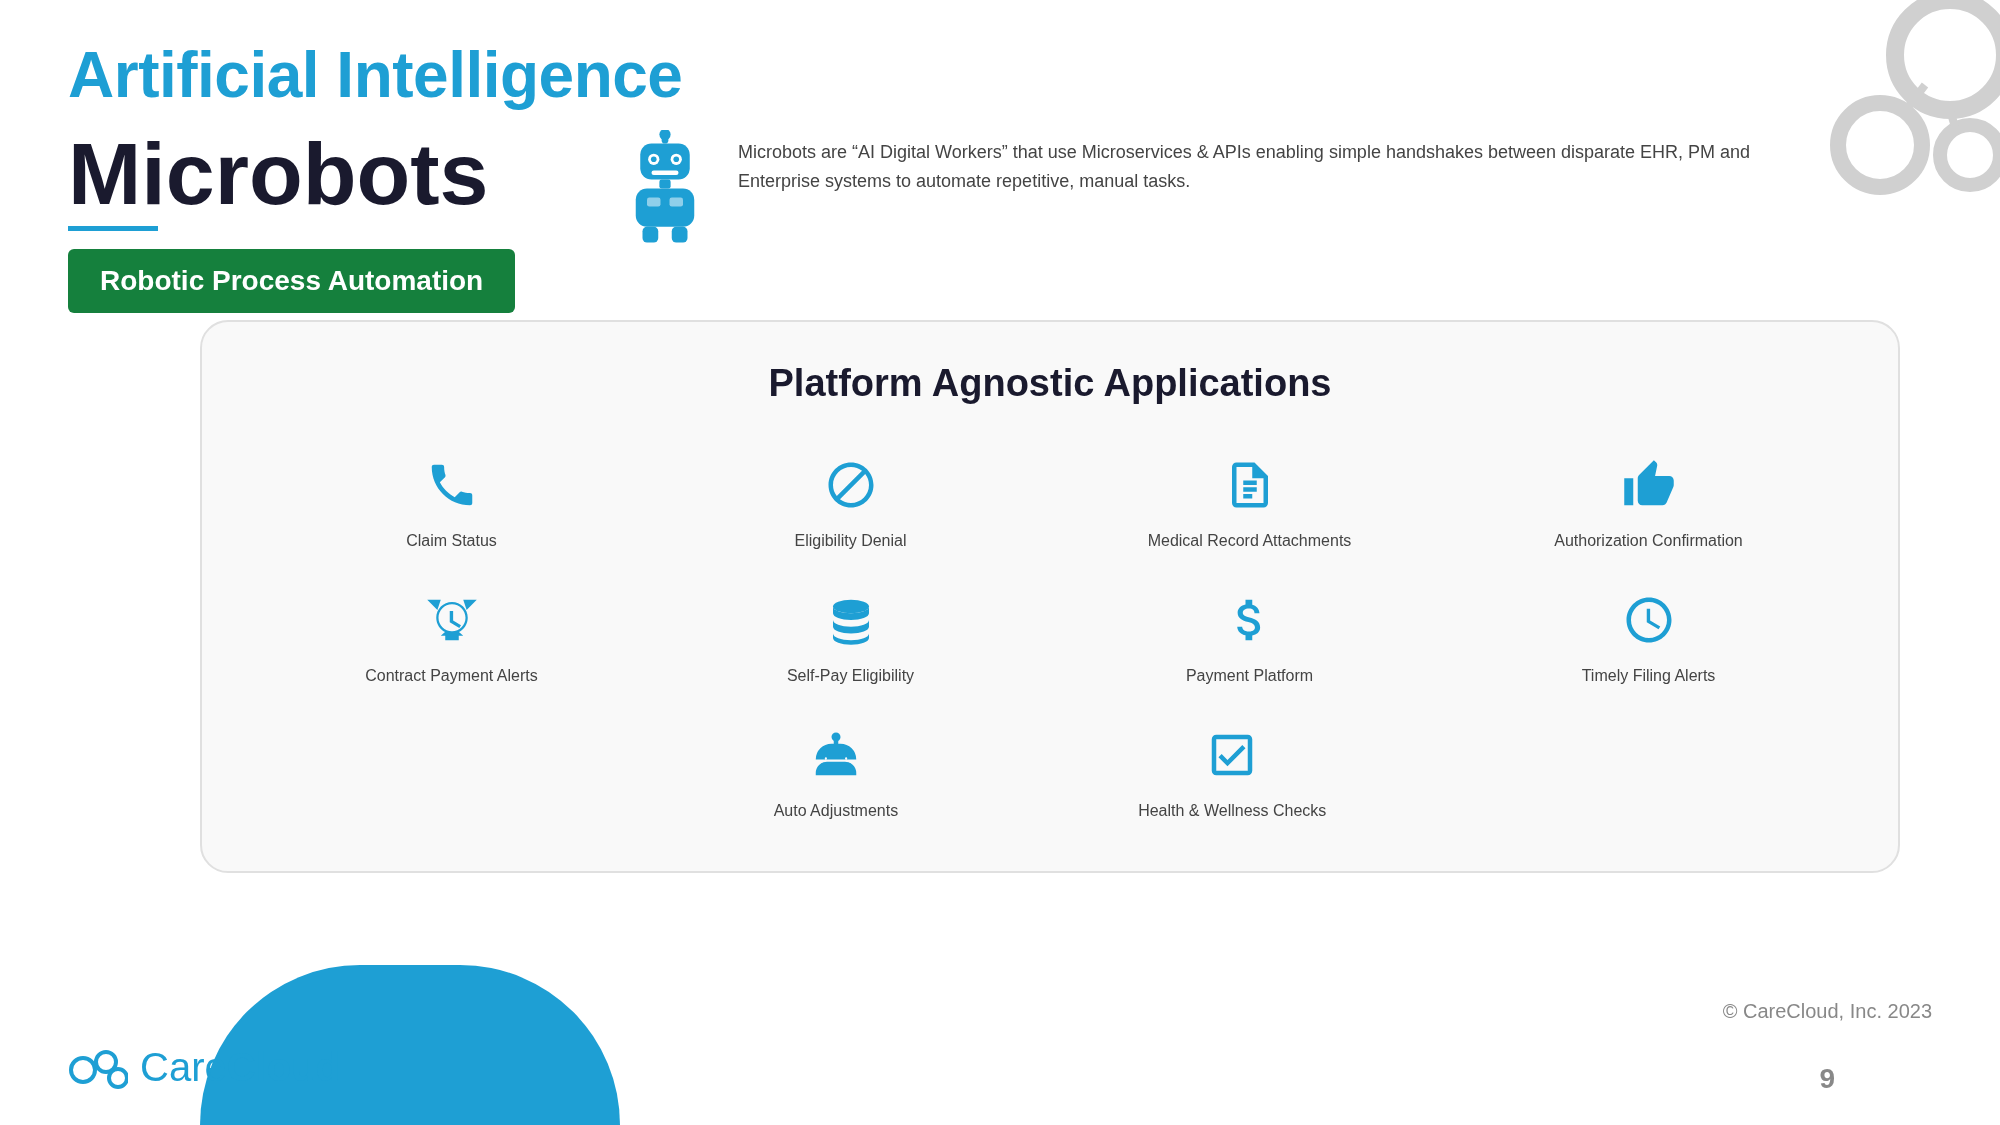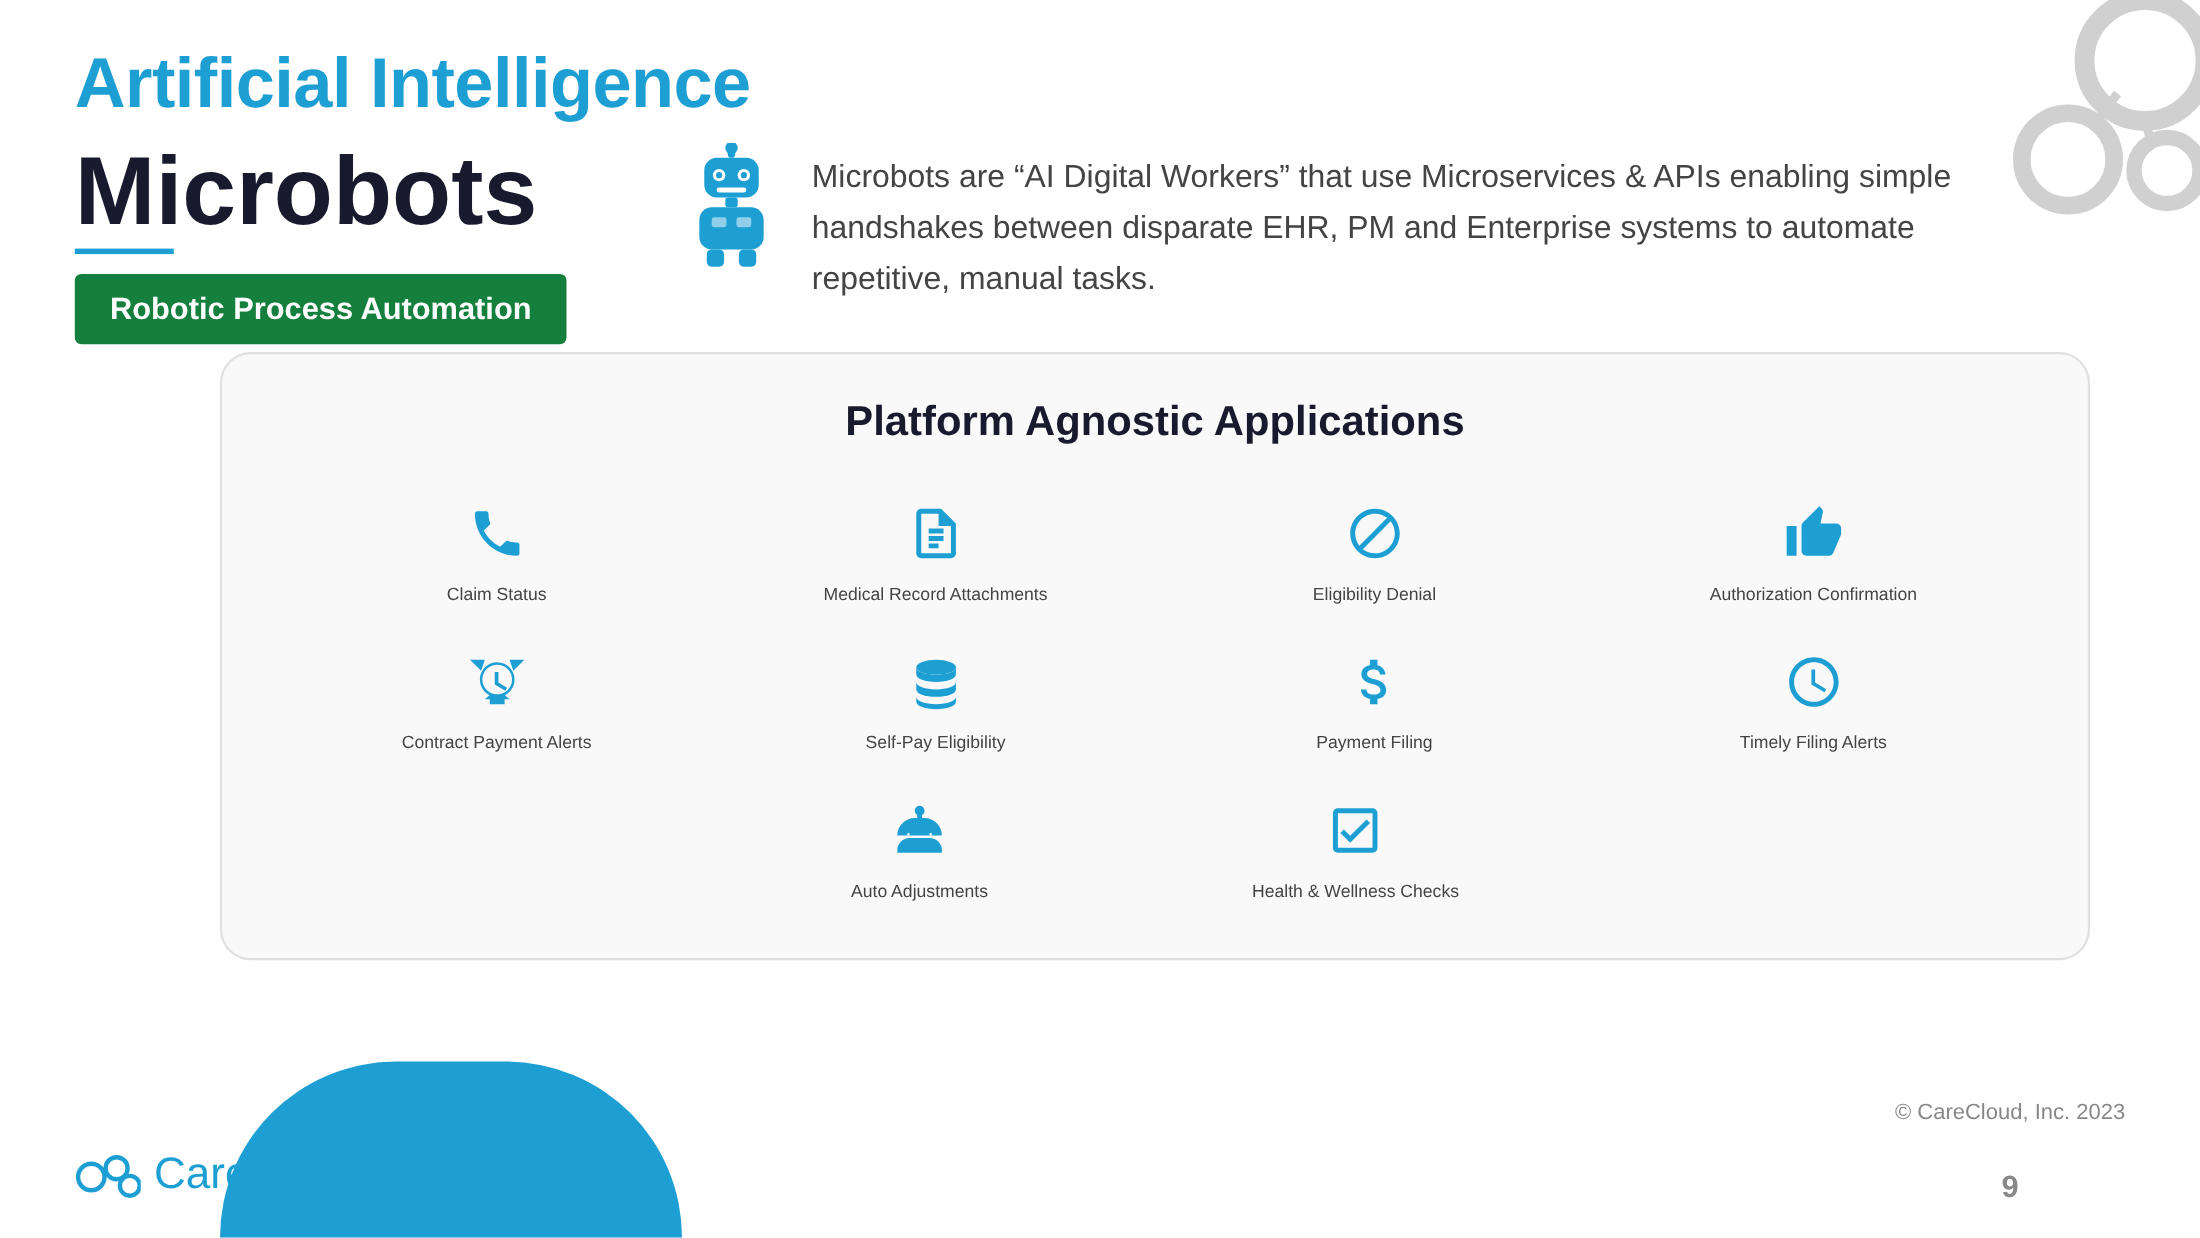--- a/index.html
+++ b/index.html
@@ -66,21 +66,21 @@
       display: flex;
       align-items: flex-start;
       gap: 28px;
     }
     .robot-icon-container {
       flex-shrink: 0;
       width: 90px;
       height: 90px;
     }
     .description-text {
-      font-size: 29px;
+      font-size: 18px;
       color: #444;
       line-height: 1.6;
       padding-top: 8px;
     }
 
     
     .platform-box {
       position: absolute;
       top: 320px;
       left: 200px;
@@ -234,34 +234,34 @@
         <svg viewBox="0 0 24 24" xmlns="http://www.w3.org/2000/svg">
             <path d="M6.6 10.8c1.4 2.8 3.8 5.1 6.6 6.6l2.2-2.2c.3-.3.7-.4 1-.2 1.1.4 2.3.6 3.6.6.6 0 1 .4 1 1V20c0 .6-.4 1-1 1-9.4 0-17-7.6-17-17 0-.6.4-1 1-1h3.5c.6 0 1 .4 1 1 0 1.3.2 2.5.6 3.6.1.3 0 .7-.2 1L6.6 10.8z"></path>
           </svg>
       </div>
       <div class="app-label">Claim Status</div>
     </div>
 
     <div class="app-item">
       <div class="app-icon">
         <svg viewBox="0 0 24 24" xmlns="http://www.w3.org/2000/svg">
-            <path d="M14 2H6c-1.1 0-2 .9-2 2v16c0 1.1.9 2 2 2h12c1.1 0 2-.9 2-2V8l-6-6zm4 18H6V4h7v5h5v11zM9 13h6v2H9zm0-3h6v2H9zm0 6h4v2H9z"></path>
-          </svg>
-      </div>
-      <div class="app-label">Medical Record Attachments</div>
-    </div>
-
-    <div class="app-item">
-      <div class="app-icon">
-        <svg viewBox="0 0 24 24" xmlns="http://www.w3.org/2000/svg">
             <path d="M12 2C6.48 2 2 6.48 2 12s4.48 10 10 10 10-4.48 10-10S17.52 2 12 2zm-1 15v-4H7l5-8v4h4l-5 8z" style="display:none"></path>
             <path d="M12 2C6.48 2 2 6.48 2 12s4.48 10 10 10 10-4.48 10-10S17.52 2 12 2zM4 12c0-4.42 3.58-8 8-8 1.85 0 3.55.63 4.9 1.68L5.68 16.9C4.63 15.55 4 13.85 4 12zm8 8c-1.85 0-3.55-.63-4.9-1.68L18.32 7.1C19.37 8.45 20 10.15 20 12c0 4.42-3.58 8-8 8z"></path>
           </svg>
       </div>
       <div class="app-label">Eligibility Denial</div>
+    </div>
+
+    <div class="app-item">
+      <div class="app-icon">
+        <svg viewBox="0 0 24 24" xmlns="http://www.w3.org/2000/svg">
+            <path d="M14 2H6c-1.1 0-2 .9-2 2v16c0 1.1.9 2 2 2h12c1.1 0 2-.9 2-2V8l-6-6zm4 18H6V4h7v5h5v11zM9 13h6v2H9zm0-3h6v2H9zm0 6h4v2H9z"></path>
+          </svg>
+      </div>
+      <div class="app-label">Medical Record Attachments</div>
     </div>
 
     <div class="app-item">
       <div class="app-icon">
         <svg viewBox="0 0 24 24" xmlns="http://www.w3.org/2000/svg">
             <path d="M1 21h4V9H1v12zm22-11c0-1.1-.9-2-2-2h-6.31l.95-4.57.03-.32c0-.41-.17-.79-.44-1.06L14.17 1 7.59 7.59C7.22 7.95 7 8.45 7 9v10c0 1.1.9 2 2 2h9c.83 0 1.54-.5 1.84-1.22l3.02-7.05c.09-.23.14-.47.14-.73v-1.91l-.01-.01L23 10z"></path>
           </svg>
       </div>
       <div class="app-label">Authorization Confirmation</div>
     </div>
@@ -289,21 +289,21 @@
       </div>
       <div class="app-label">Self-Pay Eligibility</div>
     </div>
 
     <div class="app-item">
       <div class="app-icon">
         <svg viewBox="0 0 24 24" xmlns="http://www.w3.org/2000/svg">
             <path d="M11.8 10.9c-2.27-.59-3-1.2-3-2.15 0-1.09 1.01-1.85 2.7-1.85 1.78 0 2.44.85 2.5 2.1h2.21c-.07-1.72-1.12-3.3-3.21-3.81V3h-3v2.16c-1.94.42-3.5 1.68-3.5 3.61 0 2.31 1.91 3.46 4.7 4.13 2.5.6 3 1.48 3 2.41 0 .69-.49 1.79-2.7 1.79-2.06 0-2.87-.92-2.98-2.1h-2.2c.12 2.19 1.76 3.42 3.68 3.83V21h3v-2.15c1.95-.37 3.5-1.5 3.5-3.55 0-2.84-2.43-3.81-4.7-4.4z"></path>
           </svg>
       </div>
-      <div class="app-label">Payment Filing</div>
+      <div class="app-label">Payment Platform</div>
     </div>
 
     <div class="app-item">
       <div class="app-icon">
         <svg viewBox="0 0 24 24" xmlns="http://www.w3.org/2000/svg">
             <path d="M11.99 2C6.47 2 2 6.48 2 12s4.47 10 9.99 10C17.52 22 22 17.52 22 12S17.52 2 11.99 2zM12 20c-4.42 0-8-3.58-8-8s3.58-8 8-8 8 3.58 8 8-3.58 8-8 8zm.5-13H11v6l5.25 3.15.75-1.23-4.5-2.67V7z"></path>
           </svg>
       </div>
       <div class="app-label">Timely Filing Alerts</div>
     </div>

